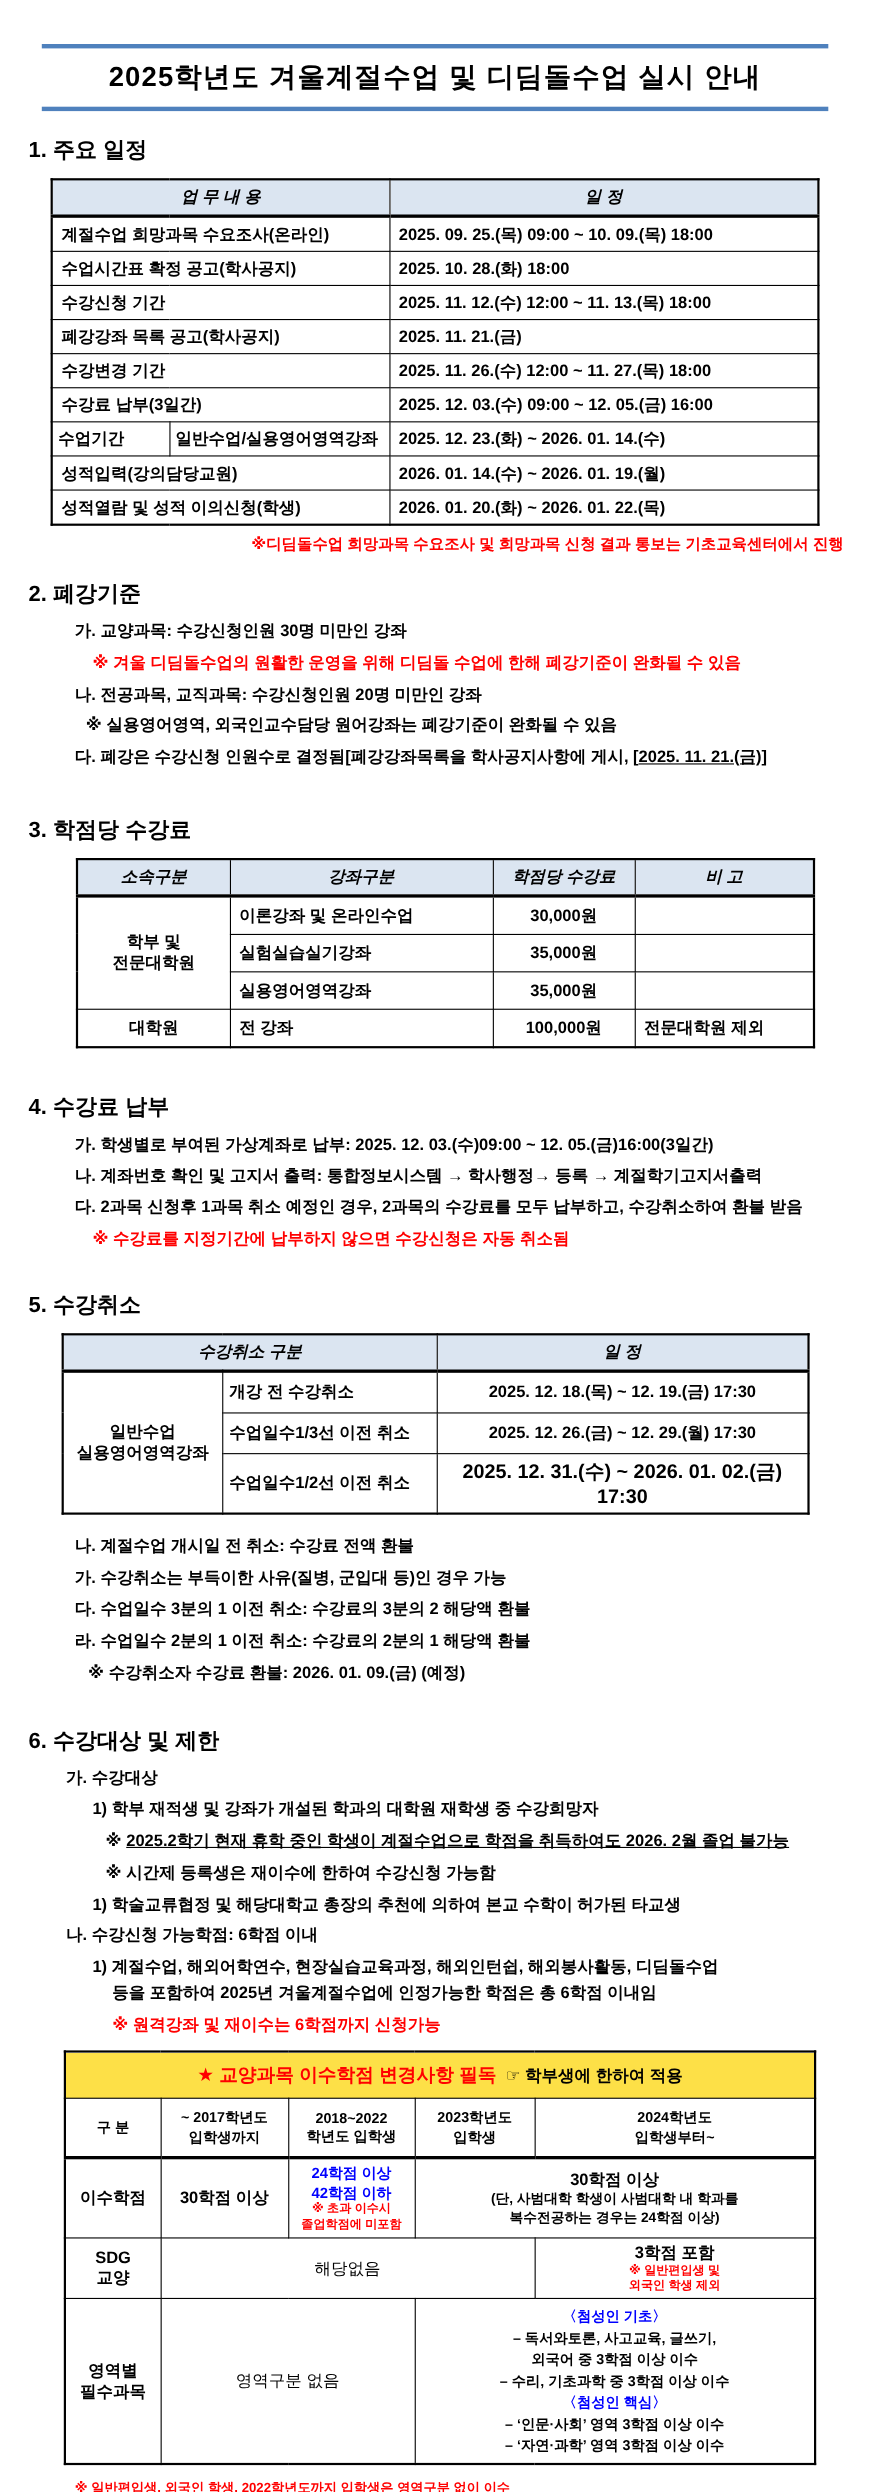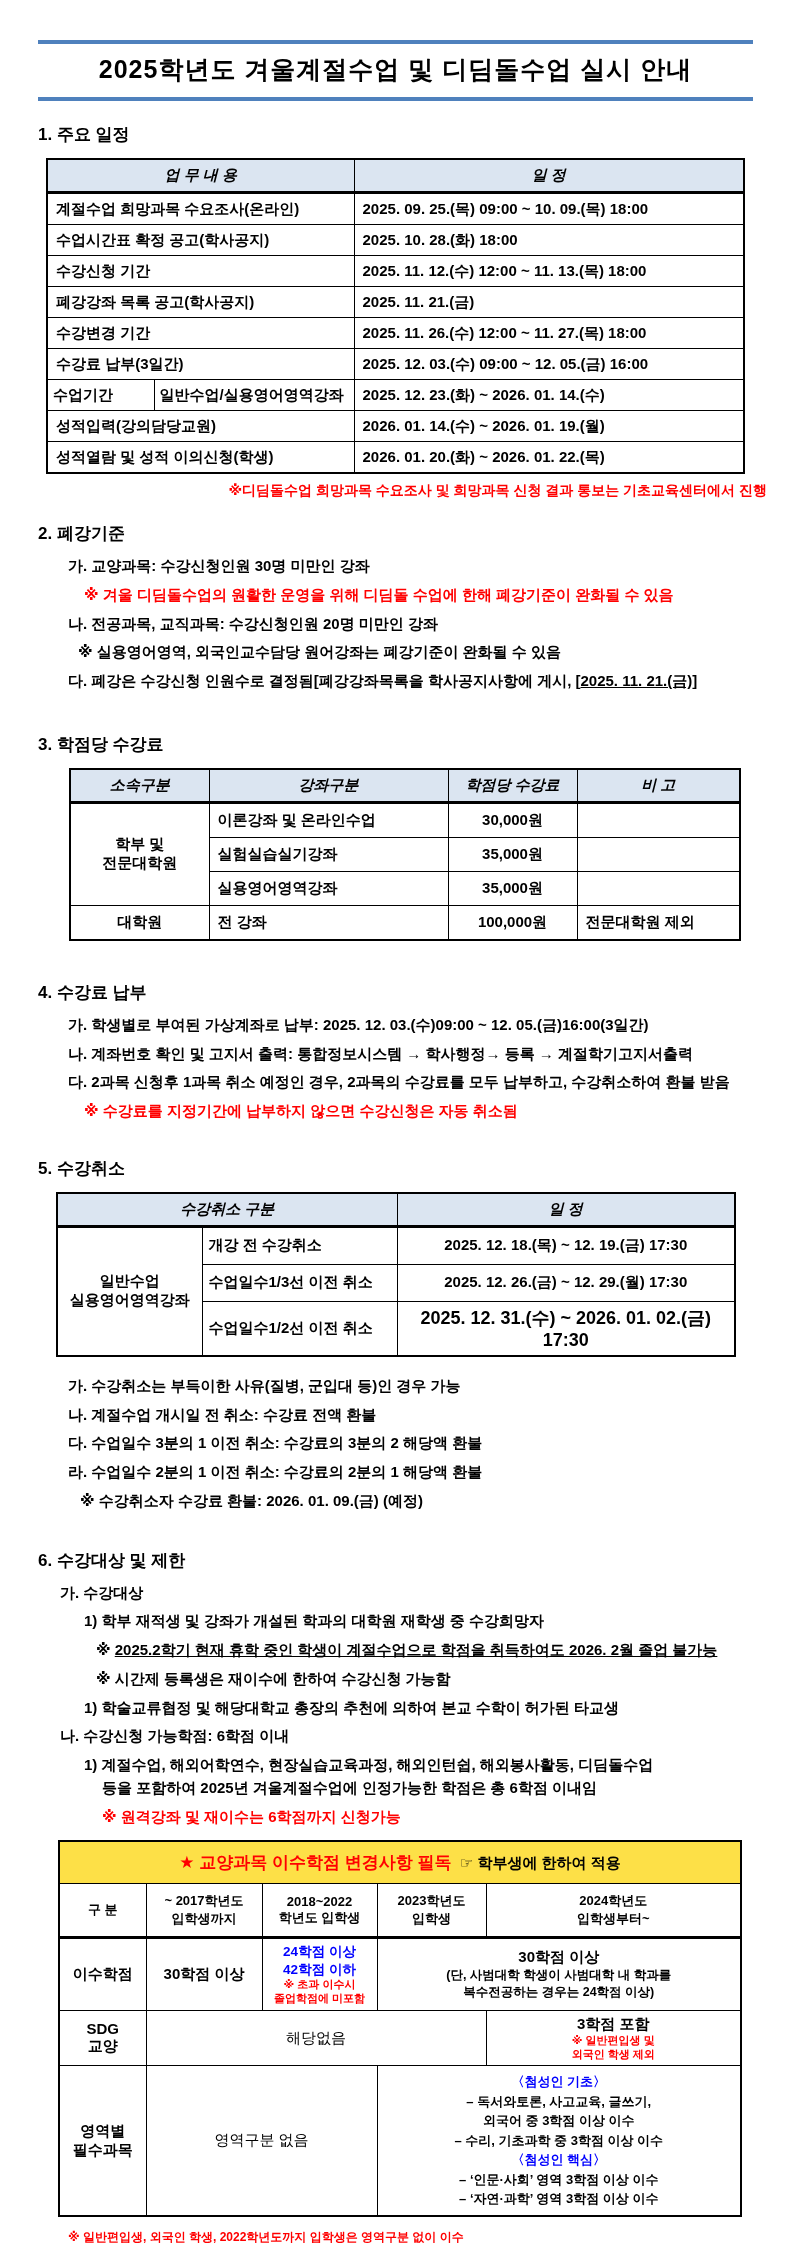--- a/index.html
+++ b/index.html
@@ -11,21 +11,21 @@
   }
   .page { padding: 40px 22px 20px 22px; box-sizing: border-box; }
 
   .doc-title {
     margin: 0 16px 14px 16px; padding: 9px 0 11px 0;
     border-top: 4px solid var(--accent_blue, #4f81bd);
     border-bottom: 4px solid var(--accent_blue, #4f81bd);
     font-size: 25px; text-align: center; letter-spacing: 1px;
   }
 
-  h2.sec { font-size: 17px; margin: 22px 0 12px 16px; }
+  h2.sec { font-size: 20px; margin: 22px 0 12px 4px; }
 
   .item  { font-size: 15px; margin: 10px 0 10px 46px; line-height: 1.25; }
   .subnote { margin-left: 62px; }
   .numitem { margin-left: 62px; }
   .contline { margin-left: 80px; }
   .red  { color: var(--red, #ff0000); }
   .blue { color: var(--blue, #0000ff); }
   .ul   { text-decoration: underline; }
   .pre  { white-space: pre-line; }
 
@@ -199,22 +199,22 @@
         <td class="tl" style="padding-left:6px;padding-right:2px">수업일수1/3선 이전 취소</td>
         <td class="date">2025. 12. 26.(금) ~ 12. 29.(월) 17:30</td>
       </tr>
       <tr>
         <td class="tl" style="padding-left:6px;padding-right:2px">수업일수1/2선 이전 취소</td>
         <td class="date" style="font-size:18px">2025. 12. 31.(수) ~ 2026. 01. 02.(금) 17:30</td>
       </tr>
     </tbody>
   </table>
   <div style="height:10px"></div>
+  <p class="item">나. 계절수업 개시일 전 취소: 수강료 전액 환불</p>
   <p class="item">가. 수강취소는 부득이한 사유(질병, 군입대 등)인 경우 가능</p>
-  <p class="item">나. 계절수업 개시일 전 취소: 수강료 전액 환불</p>
   <p class="item">다. 수업일수 3분의 1 이전 취소: 수강료의 3분의 2 해당액 환불</p>
   <p class="item">라. 수업일수 2분의 1 이전 취소: 수강료의 2분의 1 해당액 환불</p>
   <p class="item" style="margin-left:58px">※ 수강취소자 수강료 환불: 2026. 01. 09.(금) (예정)</p>
 
   <h2 class="sec" style="margin-top:38px">6. 수강대상 및 제한</h2>
   <p class="item" style="margin-left:38px">가. 수강대상</p>
   <p class="item numitem">1) 학부 재적생 및 강좌가 개설된 학과의 대학원 재학생 중 수강희망자</p>
   <p class="item" style="margin-left:74px"><span>※ </span><span class="ul">2025.2학기 현재 휴학 중인 학생이 계절수업으로 학점을 취득하여도 2026. 2월 졸업 불가능</span></p>
   <p class="item" style="margin-left:74px">※ 시간제 등록생은 재이수에 한하여 수강신청 가능함</p>
   <p class="item numitem">1) 학술교류협정 및 해당대학교 총장의 추천에 의하여 본교 수학이 허가된 타교생</p>

